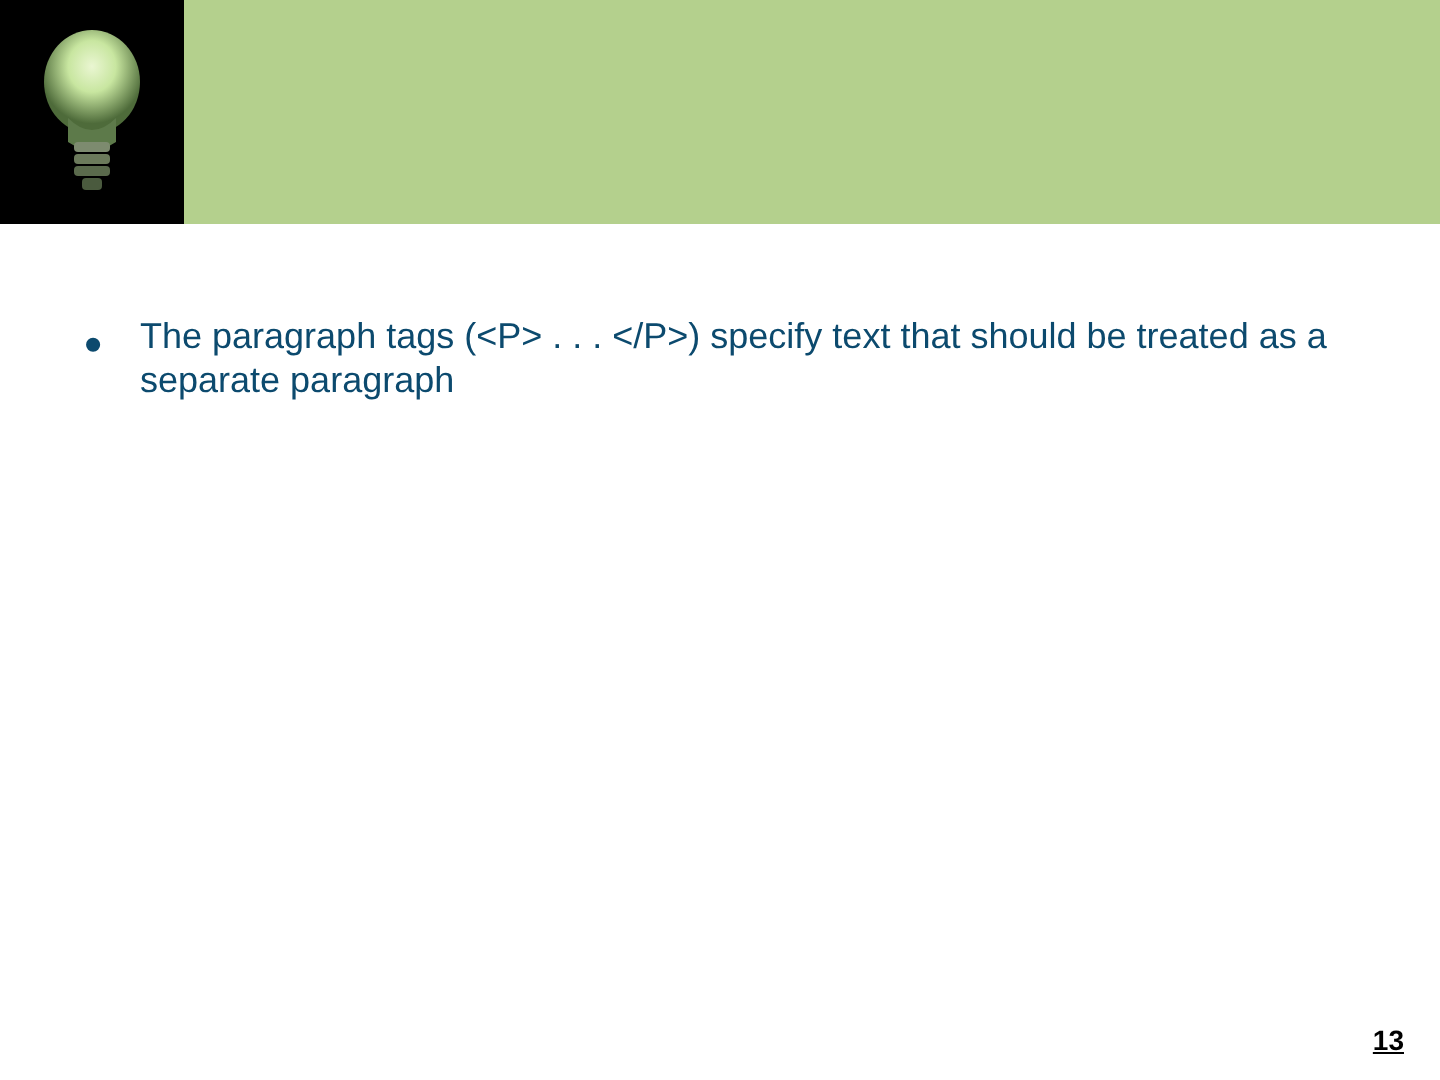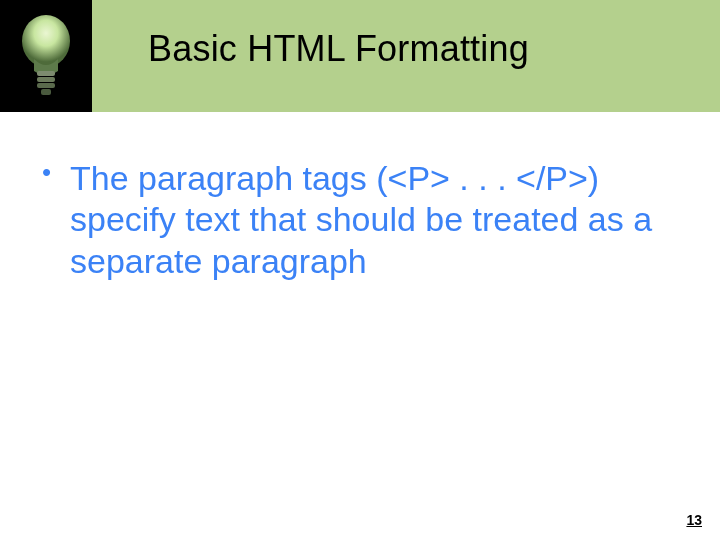--- a/index.html
+++ b/index.html
@@ -41,23 +41,23 @@
   .bullets {
     position: absolute;
     left: 36px;
     top: 158px;
     width: 644px;
   }
   .bullets li {
     list-style: none;
     position: relative;
     padding-left: 34px;
-    font-size: 34px;
+    font-size: 18px;
     line-height: 1.22;
-    color: #3b82f6;
+    color: #0c4a6e;
     margin-bottom: 34px;
   }
   .bullets li::before {
     content: "•";
     position: absolute;
     left: 6px;
     top: -1px;
     font-size: 26px;
   }
   .page-num {
@@ -86,20 +86,19 @@
         </defs>
         <ellipse cx="32" cy="32" rx="24" ry="26" fill="url(#glow)"></ellipse>
         <path d="M20 50 Q32 62 44 50 L44 62 Q32 70 20 62 Z" fill="#5d7a4a"></path>
         <rect x="23" y="62" width="18" height="5" rx="2" fill="#7d8b6f"></rect>
         <rect x="23" y="68" width="18" height="5" rx="2" fill="#6b7a5b"></rect>
         <rect x="23" y="74" width="18" height="5" rx="2" fill="#5a6a4c"></rect>
         <rect x="27" y="80" width="10" height="6" rx="2" fill="#4a5a3e"></rect>
       </svg>
     </span>
   </div>
-  <h1 class="title">Basic HTML Formatting</h1>
 </div>
 
 <ul class="bullets">
   <li>The paragraph tags (&lt;P&gt; . . .  &lt;/P&gt;) specify text that should be treated as a separate paragraph</li>
 </ul>
 
 <div class="page-num">13</div>
 
 </body></html>

